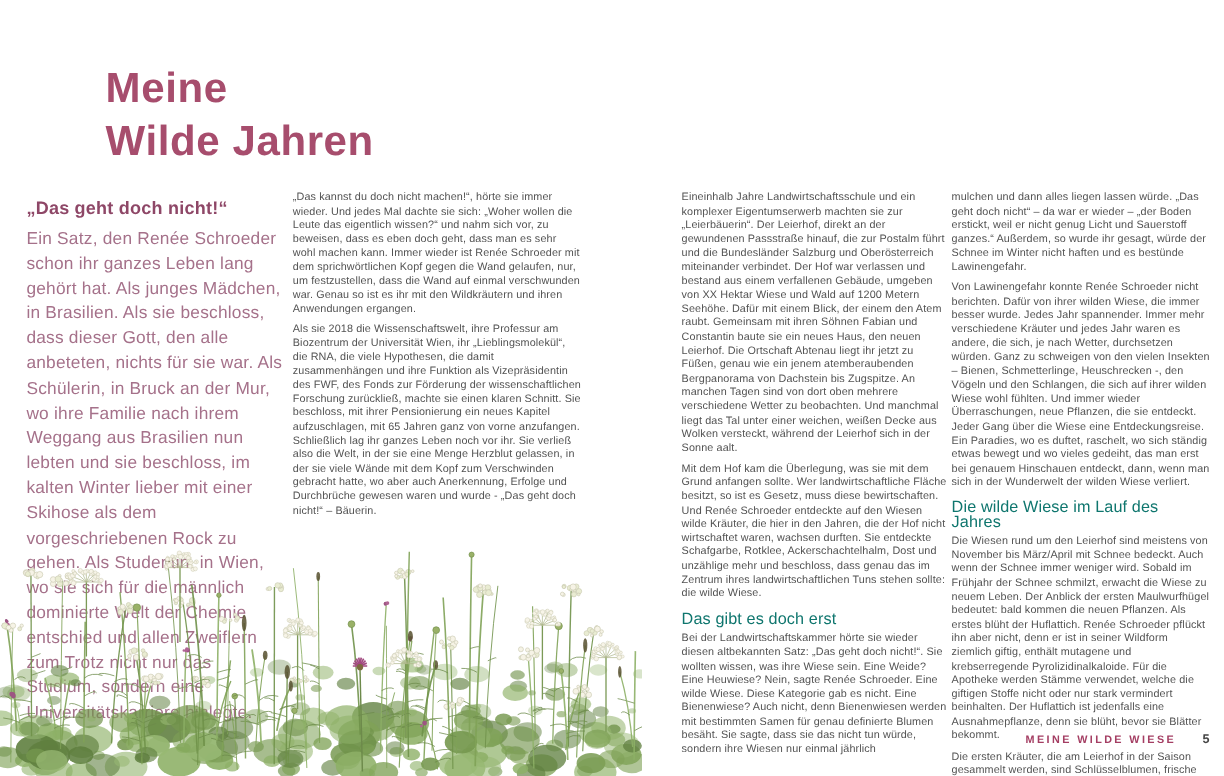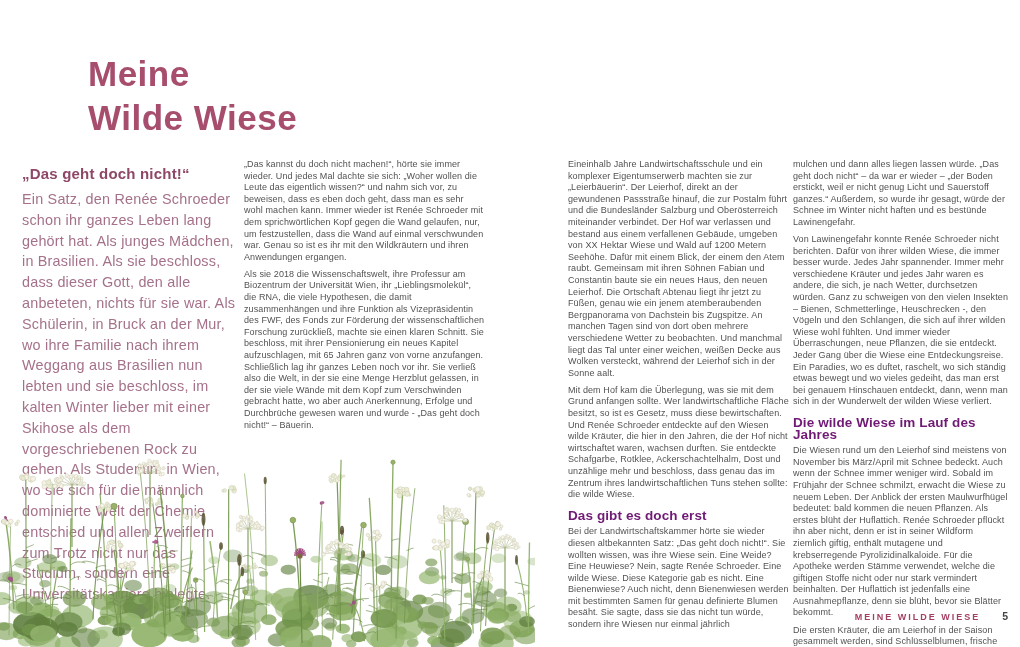--- a/index.html
+++ b/index.html
@@ -40,21 +40,21 @@
   .col{
     position:absolute;top:159px;
     font-size:9px;line-height:11.6px;color:#525252;
     letter-spacing:0.1px;
   }
   .col p{margin:0 0 5.5px 0;}
   .col-2{left:244px;width:241px;}
   .col-3{left:568px;width:222px;}
   .col-4{left:793px;width:216px;}
   .subhead{
-    font-size:13.5px;font-weight:bold;color:#701a75;
+    font-size:13.5px;font-weight:normal;color:#0f766e;
     margin:9px 0 5px 0;letter-spacing:0.1px;
   }
 
   
   .meadow{
     position:absolute;left:0;top:435px;width:535px;height:212px;
     pointer-events:none;
   }
   .meadow svg{display:block;width:100%;height:100%;}
 
@@ -72,21 +72,21 @@
     margin-left:22px;
   }
 </style>
 </head>
 <body>
 
 <div class="spread">
 
   <div class="title">
     <div>Meine</div>
-    <div>Wilde Wiese</div>
+    <div>Wilde Jahren</div>
   </div>
 
   <div class="lead">
     <p class="lead-heading">„Das geht doch nicht!“</p>
     <p class="lead-text">Ein Satz, den Renée Schroeder schon ihr ganzes Leben lang gehört hat. Als junges Mädchen, in Brasilien. Als sie beschloss, dass dieser Gott, den alle anbeteten, nichts für sie war. Als Schülerin, in Bruck an der Mur, wo ihre Familie nach ihrem Weggang aus Brasilien  nun lebten und sie beschloss, im kalten Winter lieber mit einer Skihose als dem vorgeschriebenen Rock zu gehen. Als Studentin, in Wien, wo sie sich für die männlich dominierte Welt der Chemie entschied und allen Zweiflern zum Trotz nicht nur das Studium, sondern eine Universitätskarriere hinlegte.</p>
   </div>
 
   <div class="col col-2">
     <p>„Das kannst du doch nicht machen!“, hörte sie immer wieder. Und jedes Mal dachte sie sich: „Woher wollen die Leute das eigentlich wissen?“ und nahm sich vor, zu beweisen, dass es eben doch geht, dass man es sehr wohl machen kann. Immer wieder ist Renée Schroeder mit dem sprichwörtlichen Kopf gegen die Wand gelaufen, nur, um festzustellen, dass die Wand auf einmal verschwunden war. Genau so ist es ihr mit den Wildkräutern und ihren Anwendungen ergangen.</p>
     <p>Als sie 2018 die Wissenschaftswelt, ihre Professur am Biozentrum der Universität Wien, ihr „Lieblingsmolekül“, die RNA, die viele Hypothesen, die damit zusammenhängen und ihre Funktion als Vizepräsidentin des FWF, des Fonds zur Förderung der wissenschaftlichen Forschung zurückließ, machte sie einen klaren Schnitt. Sie beschloss, mit ihrer Pensionierung ein neues Kapitel aufzuschlagen, mit 65 Jahren ganz von vorne anzufangen. Schließlich lag ihr ganzes Leben noch vor ihr. Sie verließ also die Welt, in der sie eine Menge Herzblut gelassen, in der sie viele Wände mit dem Kopf zum Verschwinden gebracht hatte, wo aber auch Anerkennung, Erfolge und Durchbrüche gewesen waren und wurde - „Das geht doch nicht!“ – Bäuerin.</p>

